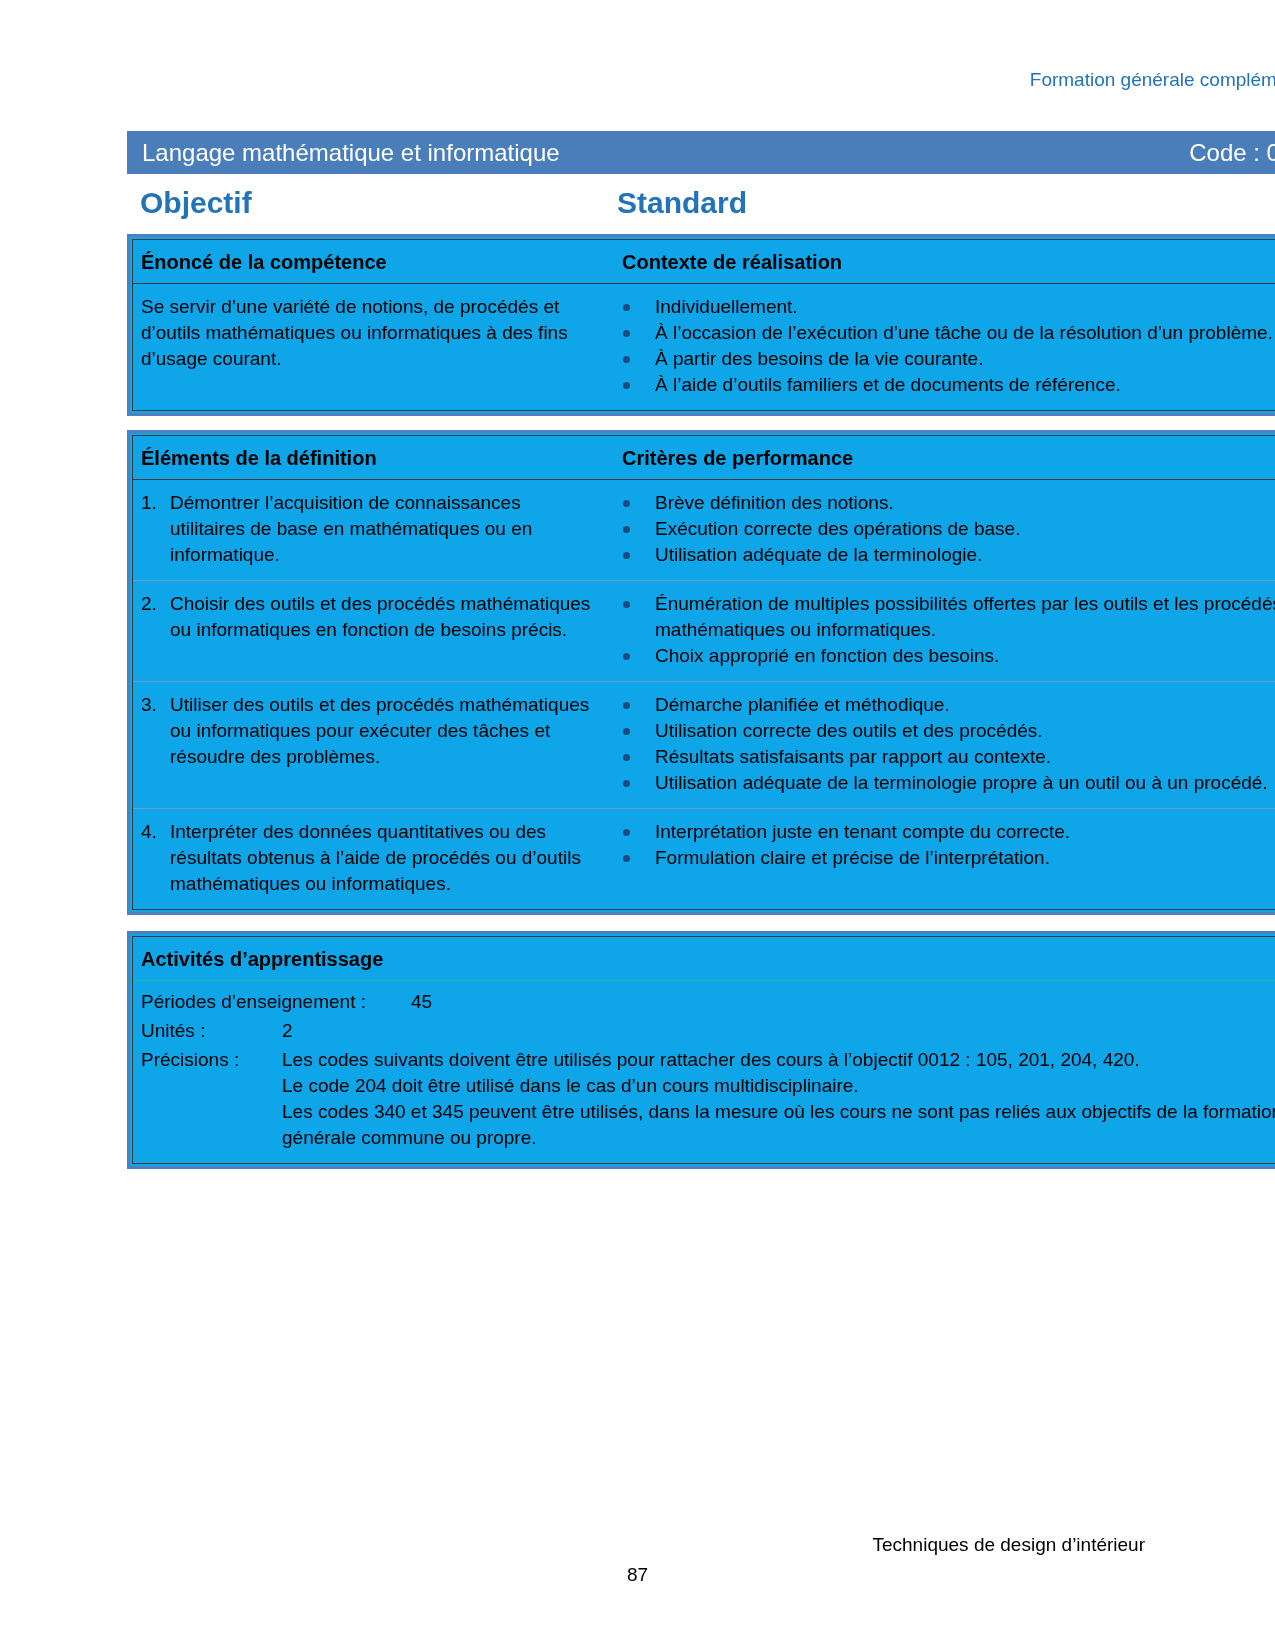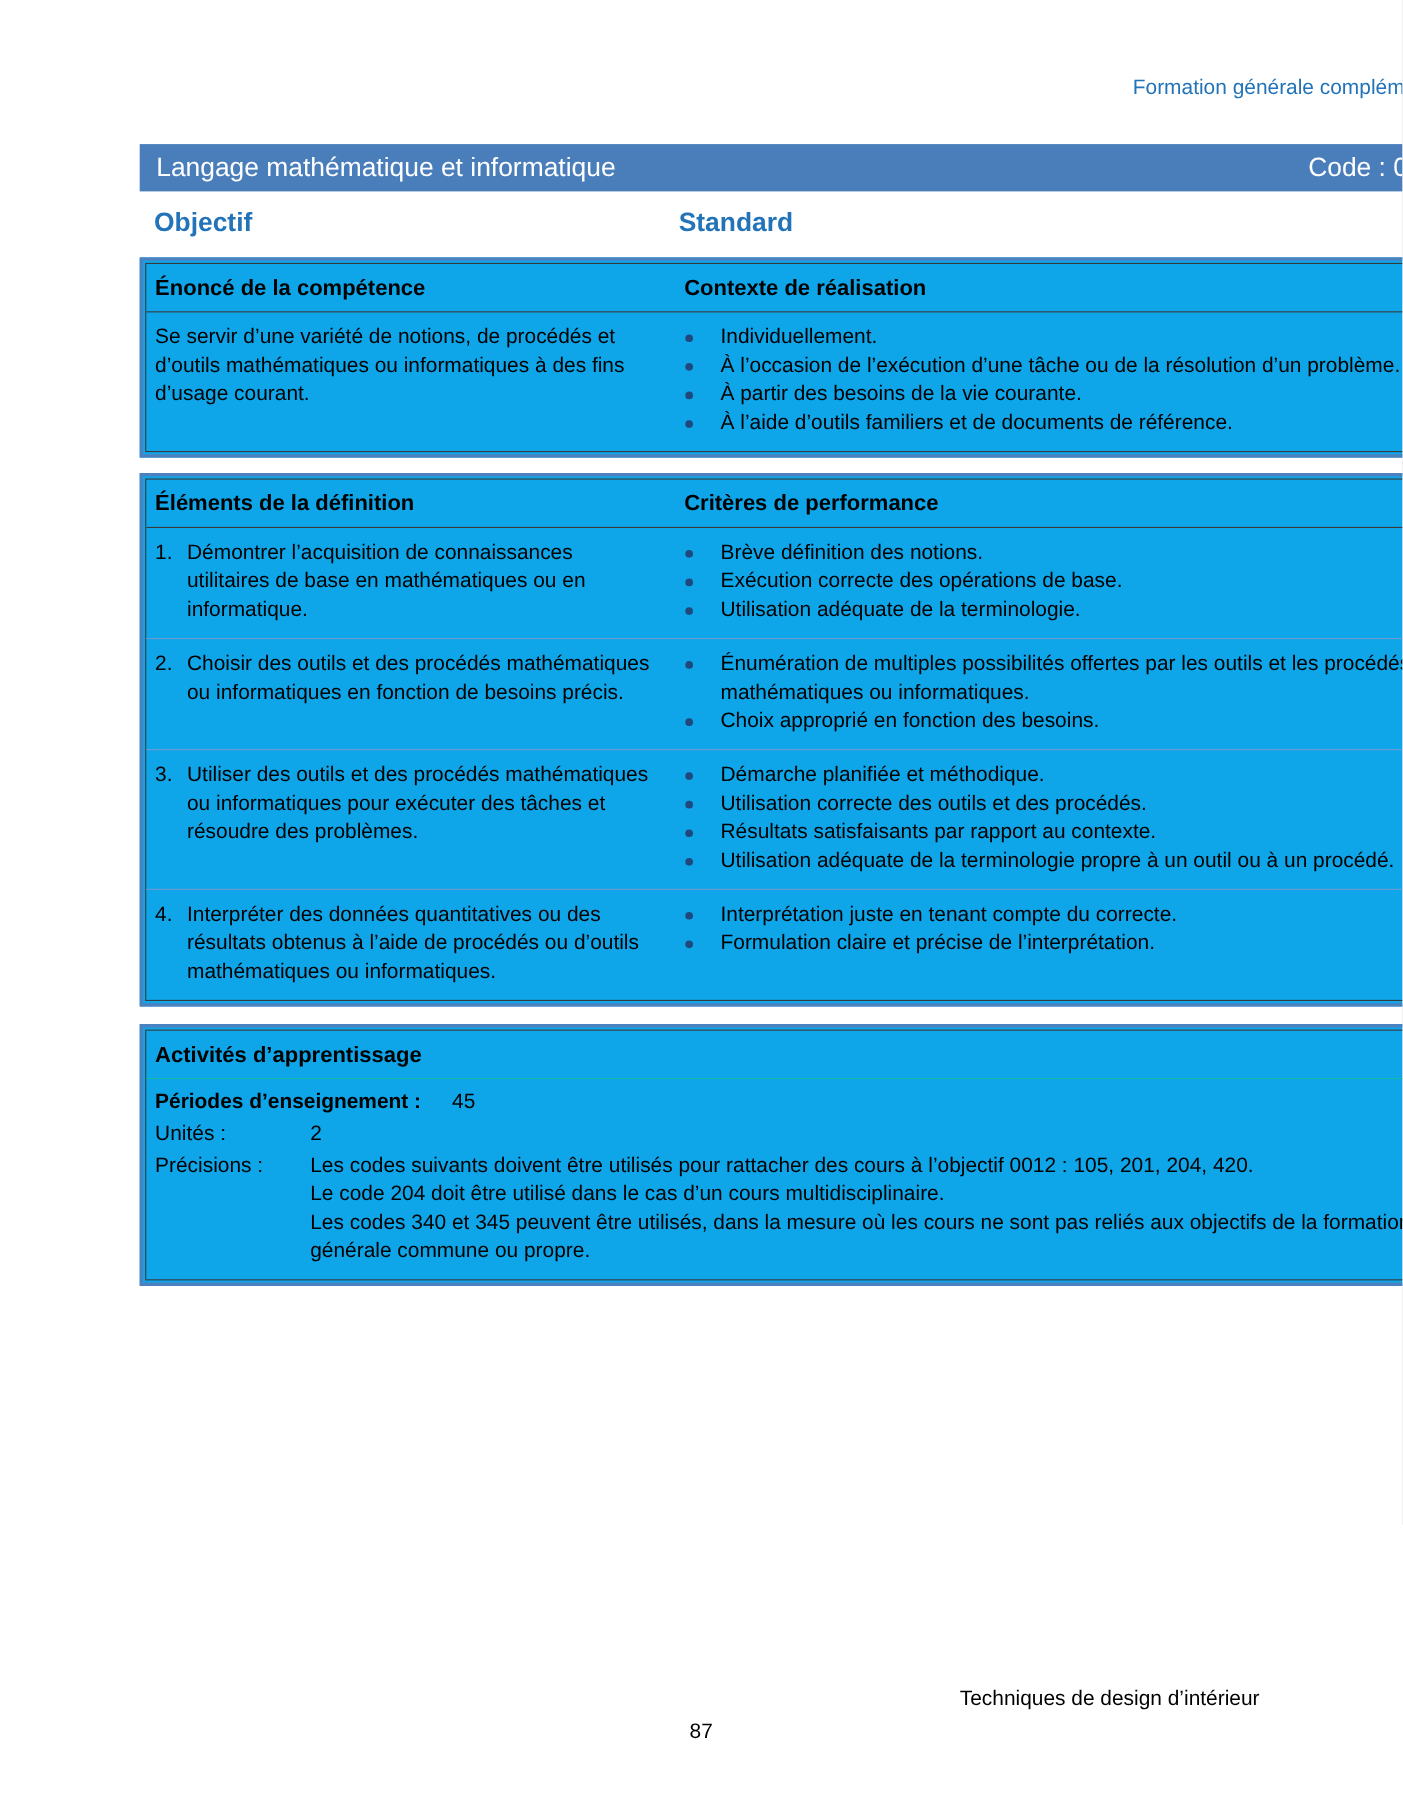--- a/index.html
+++ b/index.html
@@ -23,21 +23,21 @@
   .content{position:absolute;left:127px;top:0;width:1208px;}
   .doc-category{padding-top:67px;text-align:right;color:var(--heading-blue);}
   .title-bar{
     margin-top:38px;height:43px;background:var(--accent-blue);color:var(--bar-text);
     display:flex;align-items:center;justify-content:space-between;
     padding:0 15px;font-size:24px;
   }
   .headings-row{
     margin-top:13px;display:grid;grid-template-columns:477px 1fr;padding-left:13px;
   }
-  .section-heading{color:var(--heading-blue);font-weight:bold;font-size:24px;line-height:32px;}
+  .section-heading{color:var(--heading-blue);font-weight:bold;font-size:30px;line-height:32px;}
   
   .tbl{border:3px solid var(--table-border-blue);padding:2px;background:#0ea5e9;}
   .tbl-inner{border:1px solid var(--inner-border-dark);}
   .tbl1{margin-top:15px;}
   .tbl2{margin-top:14px;}
   .tbl3{margin-top:16px;}
   .grid2{display:grid;grid-template-columns:482px 1fr;}
   .thead{font-weight:bold;font-size:20px;}
   .thead .th{padding:9px 10px 8px 8px;}
   .thead .th + .th{padding-left:7px;}
@@ -53,21 +53,21 @@
   ul.bullets li{position:relative;padding-left:40px;}
   .bullet{
     position:absolute;left:8px;top:10px;width:7px;height:7px;border-radius:50%;
     background:var(--bullet-navy);display:block;
   }
   
   .act-body{padding:8px 10px 12px 8px;}
   .act-line{display:flex;margin-top:3px;}
   .act-line:first-child{margin-top:0;}
   .f-label{flex-shrink:0;}
-  .w-periods{width:270px;font-weight:bold;}
+  .w-periods{width:270px;}
   .w-short{width:141px;}
   .precision-paras p{margin:0;}
   
   .footer-program{position:absolute;top:1532px;right:130px;}
   .footer-page{position:absolute;top:1562px;left:0;width:100%;text-align:center;}
 </style>
 </head>
 <body>
 
 <div class="page">

